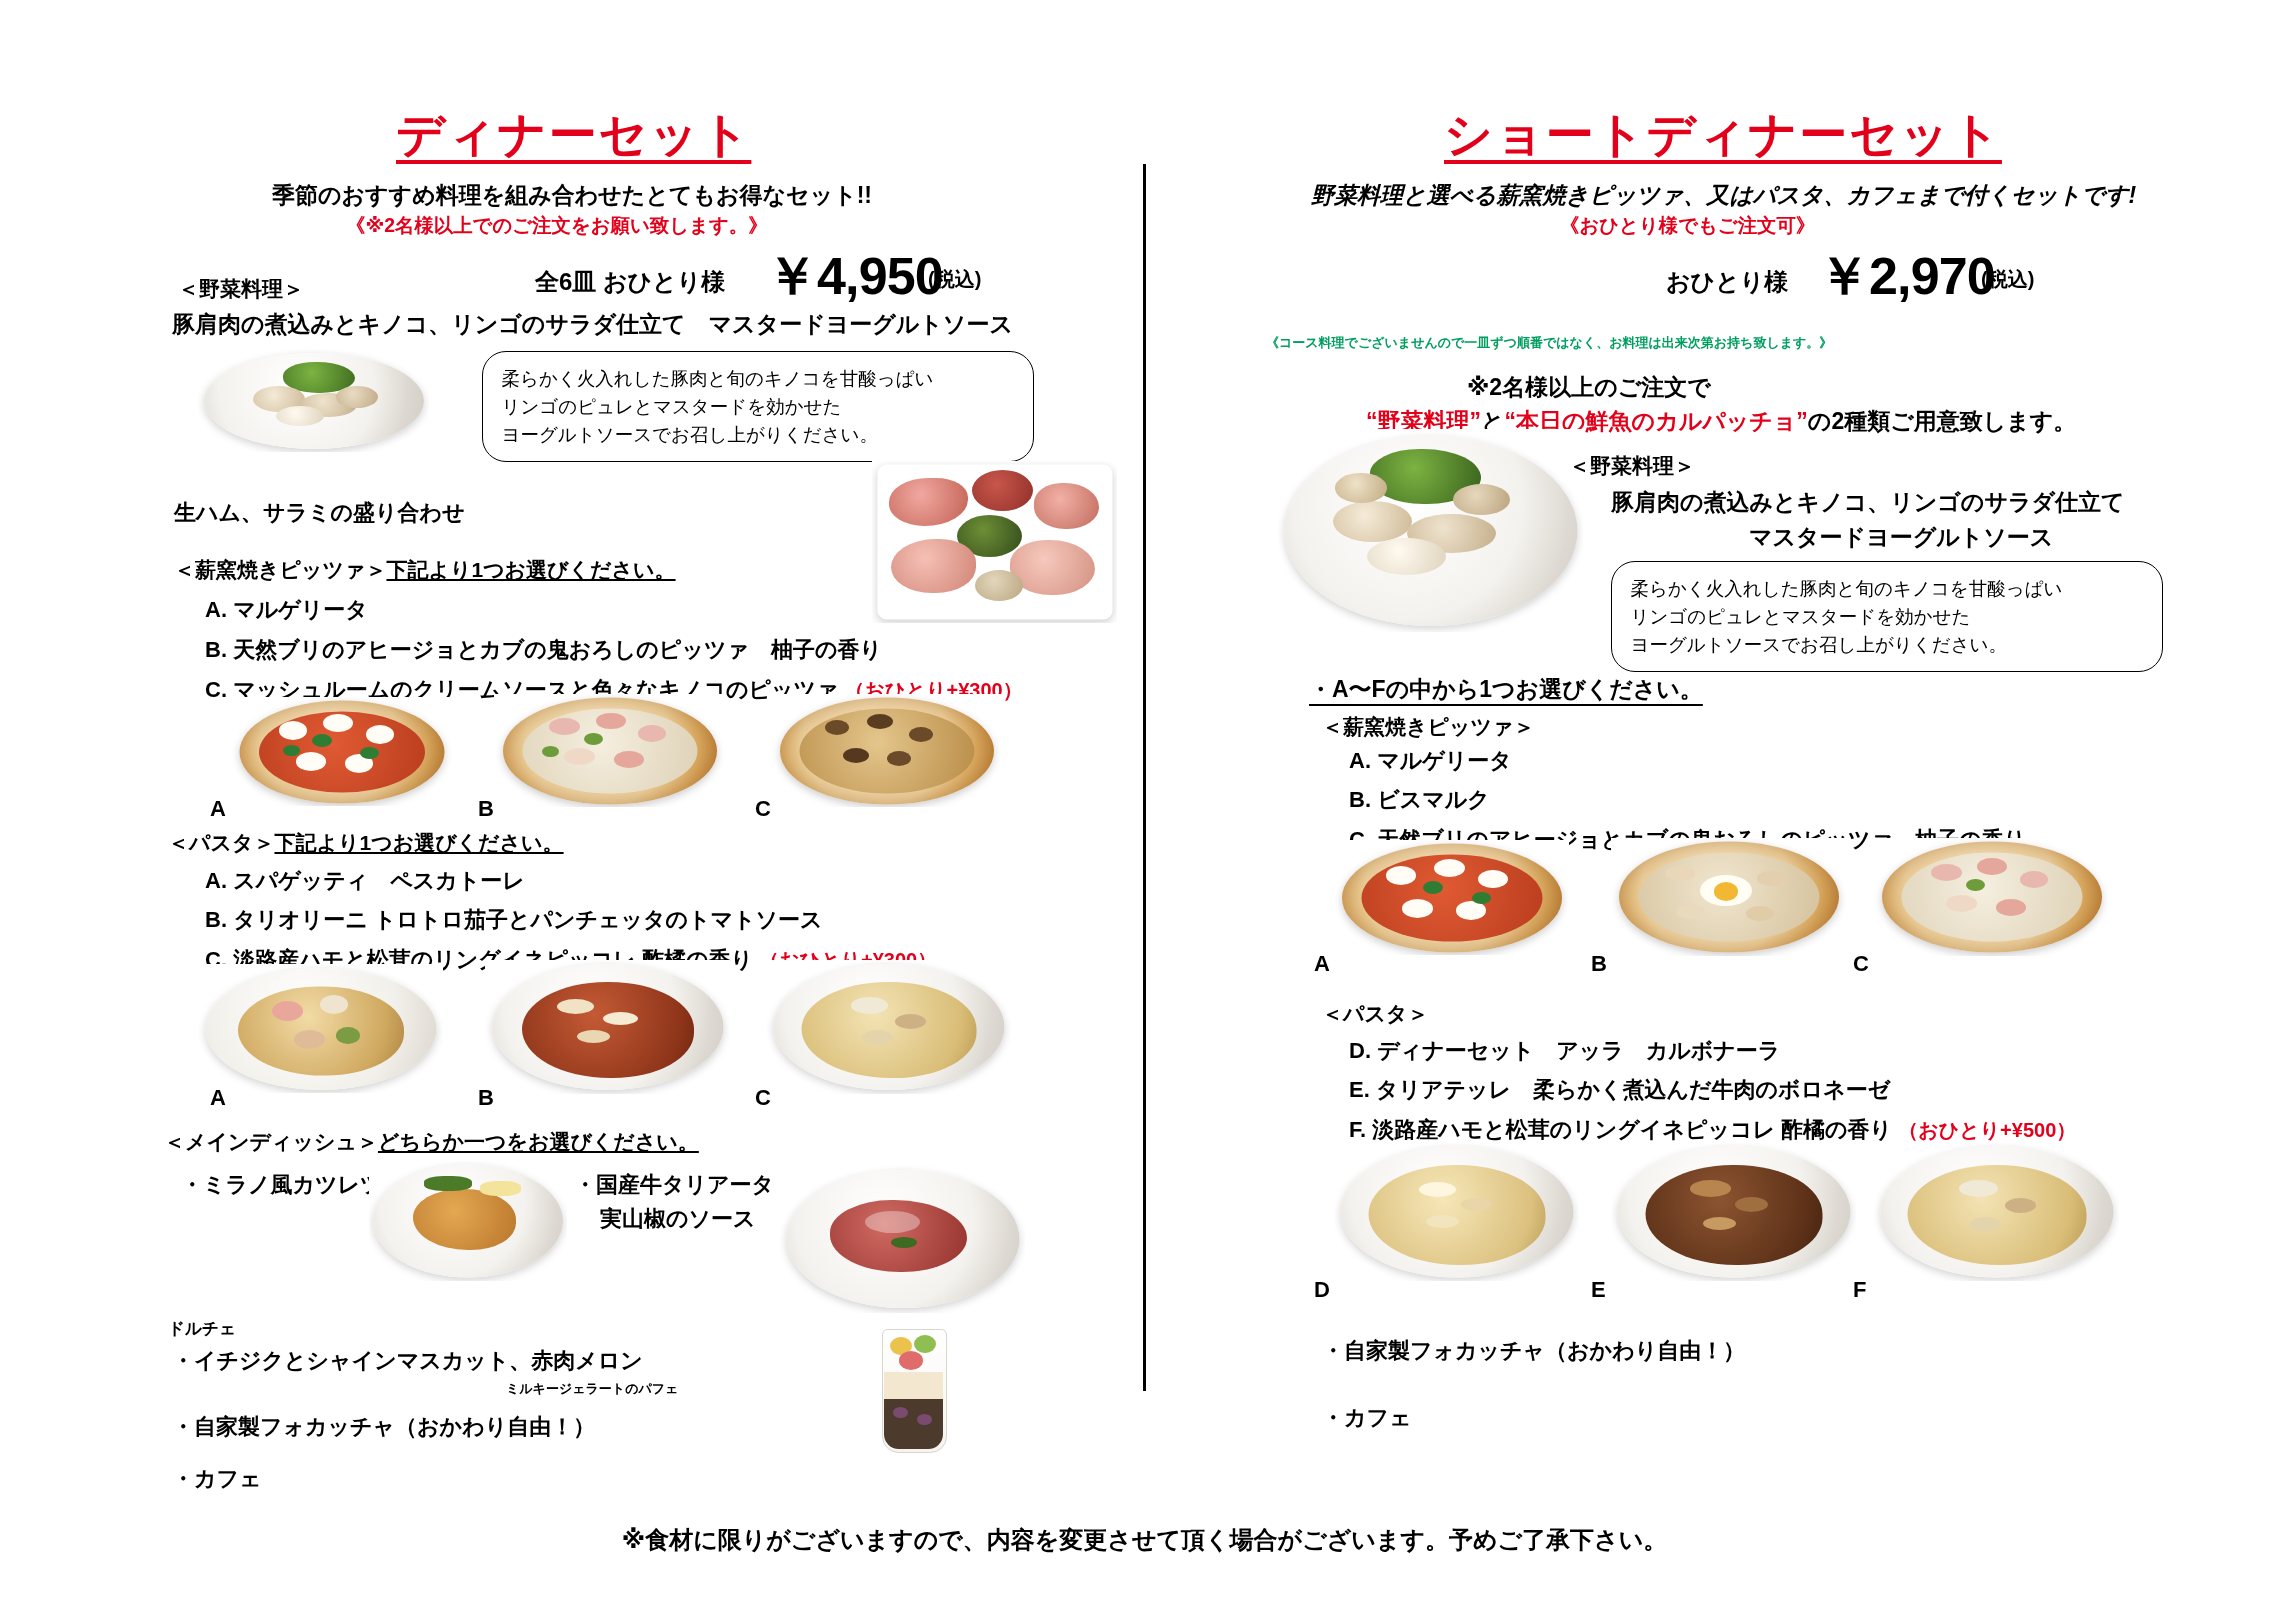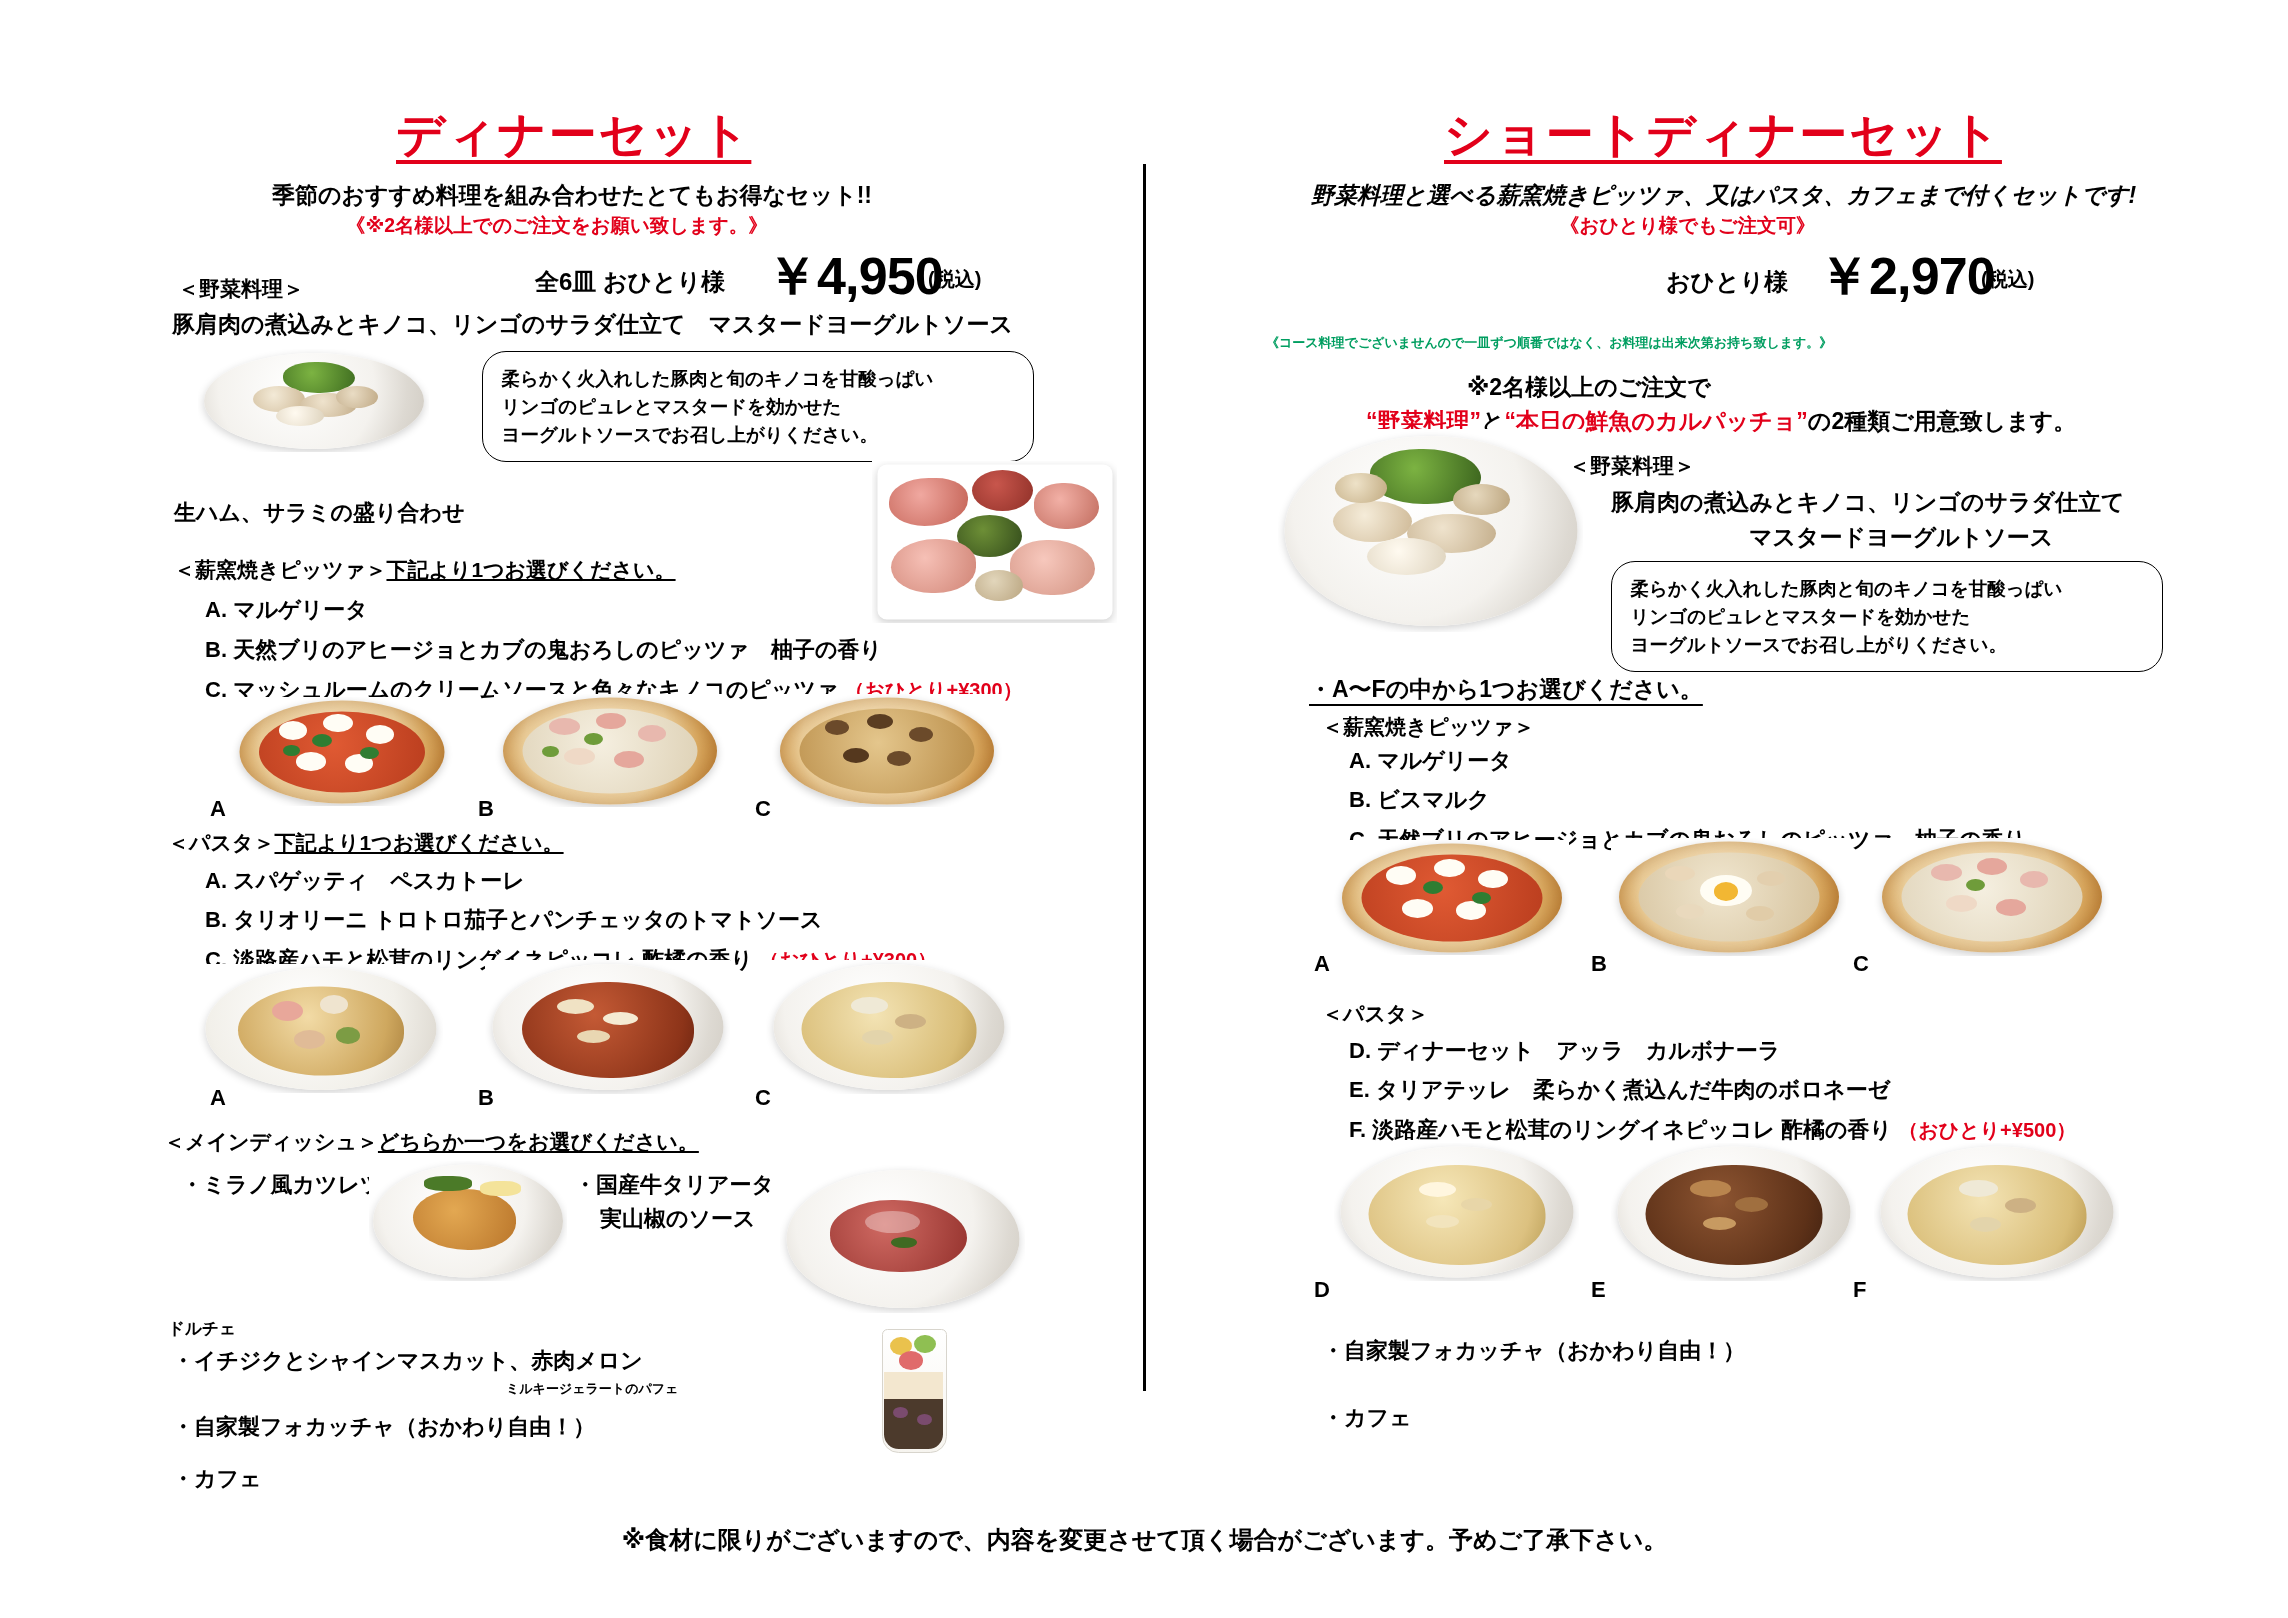--- a/index.html
+++ b/index.html
@@ -112,21 +112,21 @@
 
   
   .balloon {
     position: absolute;
     border: 1.8px solid #000;
     border-radius: 24px;
     background: #fff;
     padding: 13px 18.5px;
     font-size: 18.5px;
     line-height: 1.5;
-    font-weight: bold;
+    font-weight: normal;
     white-space: pre-line;
   }
 
   
   .photo {
     position: absolute;
     overflow: hidden;
     background: #fff;
   }
   .plate {

